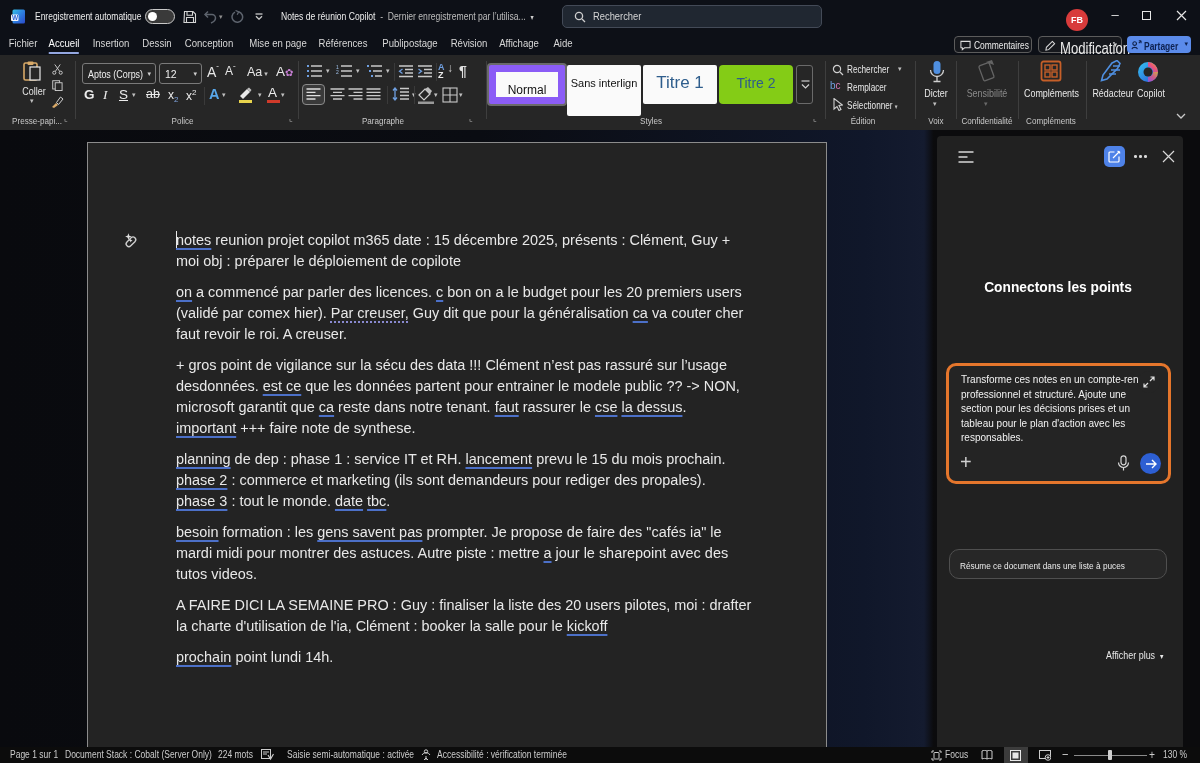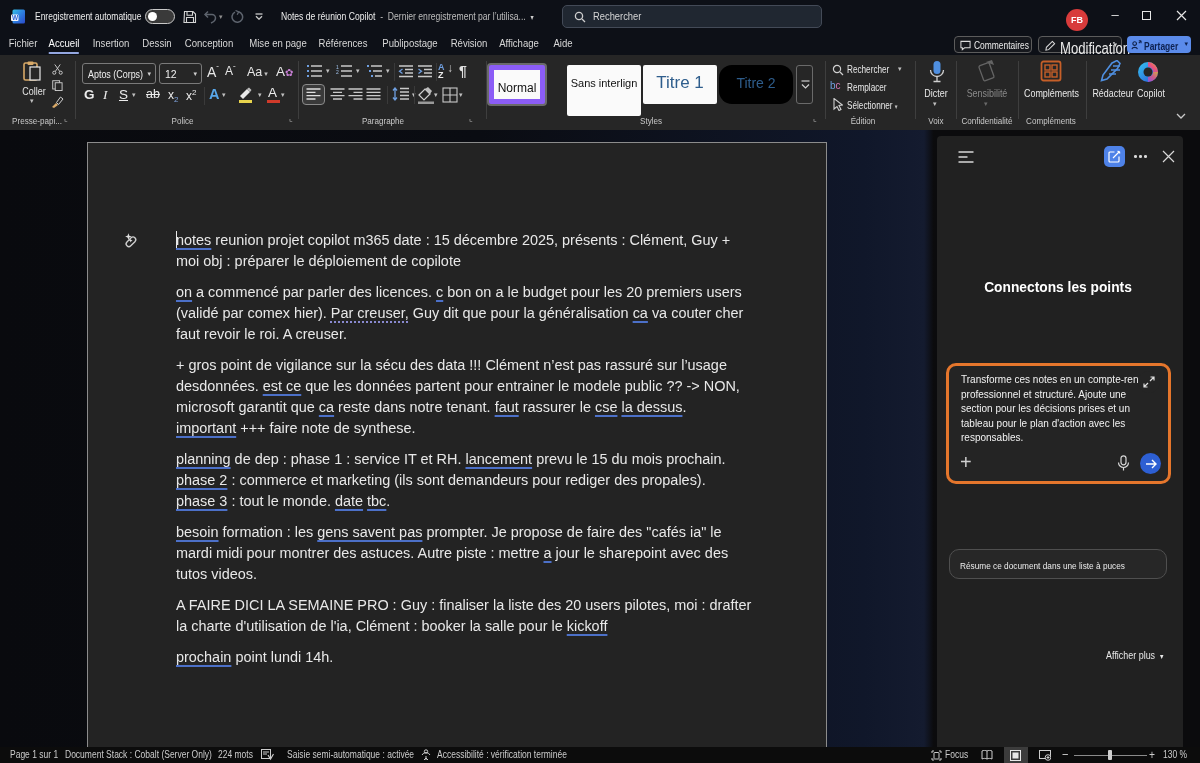--- a/index.html
+++ b/index.html
@@ -253,30 +253,30 @@
       <path d="M8 3 l3 -2 l4 4 l-2 3" fill="#bdbdbd"></path>
       <rect x="1" y="15.5" width="16" height="2.5" fill="#9a9a9a"></rect>
     </svg>
   <div class="abs" style="left:434px;top:36px;font-size:7px;color:#c0c0c0">▾</div>
   <svg class="abs" style="left:442px;top:32px" width="16" height="16" viewBox="0 0 16 16" stroke="#c9c9c9" stroke-width="1.1">
       <rect x="1" y="1" width="14" height="14" fill="none"></rect>
       <path d="M8 1 v14 M1 8 h14"></path>
     </svg>
   <div class="abs" style="left:459px;top:36px;font-size:7px;color:#c0c0c0">▾</div>
 
-  <div class="abs" style="left:489px;top:10px;width:56px;height:39px;background:#fafafa;border:5px solid #8b5cf6;border-radius:2px;box-shadow:0 0 0 2px #6a6a6a">
+  <div class="abs" style="left:489px;top:10px;width:76px;height:39px;background:#fafafa;border:7px solid #8b5cf6;border-radius:2px;box-shadow:0 0 0 2px #6a6a6a">
       <div style="text-align:center;margin-top:11px;font-size:12px;color:#111">Normal</div>
     </div>
   <div class="abs" style="left:567px;top:10px;width:74px;height:51px;background:#fafafa;border-radius:2px">
       <div style="text-align:center;margin-top:12px;font-size:11px;color:#111">Sans interlign</div>
     </div>
   <div class="abs" style="left:643px;top:10px;width:74px;height:39px;background:#fafafa;border-radius:2px">
       <div style="text-align:center;margin-top:8px;font-size:17px;color:#2e5d8c">Titre 1</div>
     </div>
-  <div class="abs" style="left:719px;top:10px;width:74px;height:39px;background:#000000;border-radius:13px">
+  <div class="abs" style="left:719px;top:10px;width:74px;height:39px;background:#84cc16;border-radius:4px">
       <div style="text-align:center;margin-top:10px;font-size:14px;color:#2e5d8c">Titre 2</div>
     </div>
   <div class="abs" style="left:796px;top:10px;width:17px;height:39px;border:1px solid #6a6a6a;border-radius:3px">
       <svg style="position:absolute;left:4px;top:14px" width="9" height="10" viewBox="0 0 9 10" fill="none" stroke="#d0d0d0" stroke-width="1.2">
         <path d="M0.5 1 h8"></path>
         <path d="M1 4.5 L4.5 8 L8 4.5"></path>
       </svg>
     </div>
 
   <svg class="abs" style="left:832px;top:9px" width="12" height="12" viewBox="0 0 12 12" fill="none" stroke="#d0d0d0" stroke-width="1.2">

